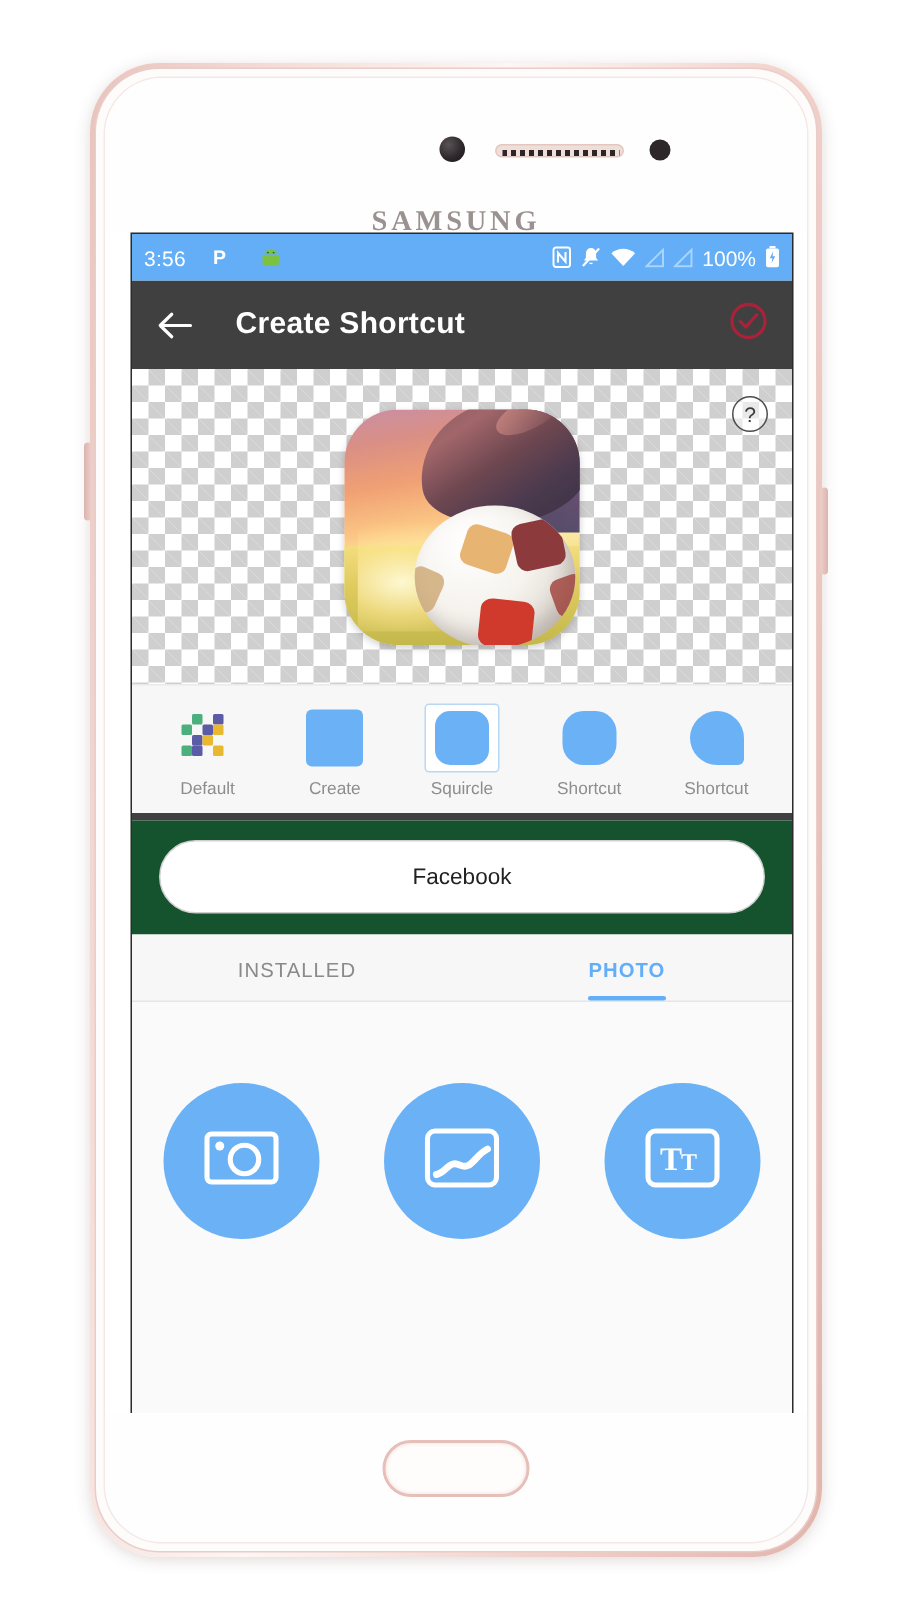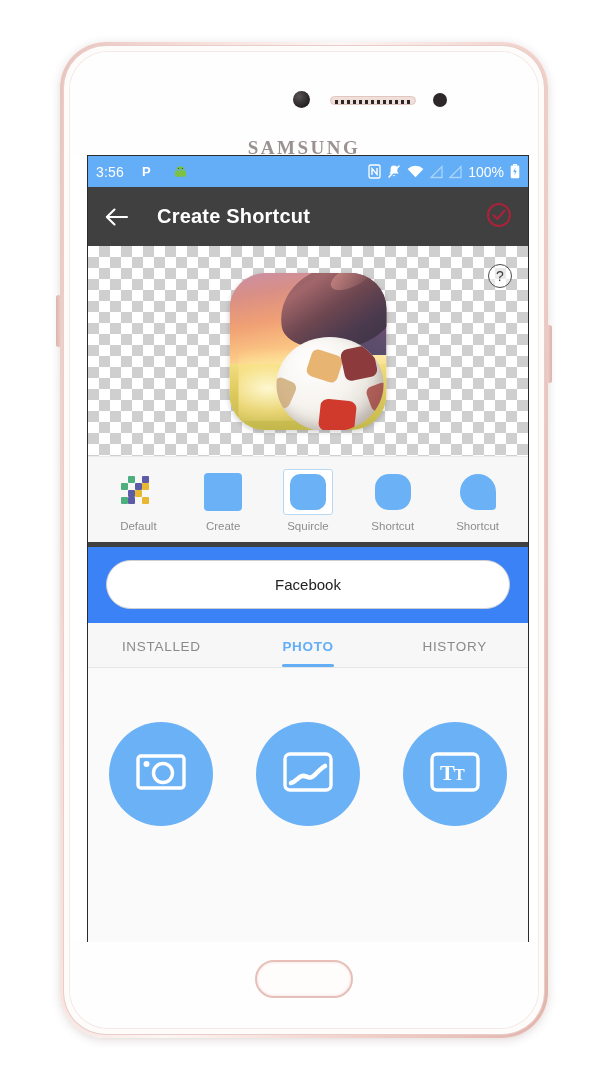--- a/index.html
+++ b/index.html
@@ -248,21 +248,21 @@
   .sw-teardrop { width: 36px; height: 36px; border-radius: 50% 50% 4px 50%; }
   #default-mosaic {
     width: 34px; height: 32px;
     position: relative;
   }
   #default-mosaic i {
     position: absolute; width: 7px; height: 7px; border-radius: 1px;
   }
 
   
-  #name-field-wrap { background: #3b82f6; padding: 13px 18px 14px; }
+  #name-field-wrap { background: #14532d; padding: 13px 18px 14px; }
   #name-input {
     width: 100%; height: 49px;
     border-radius: 26px;
     border: 1px solid #cfcfcf;
     background: #ffffff;
     text-align: center;
     font-family: "Liberation Sans", sans-serif;
     font-size: 15px; color: #222222;
     outline: none;
   }
@@ -483,21 +483,20 @@
 
         </div>
 
         <div id="name-field-wrap">
           <input id="name-input" type="text" value="Facebook" style="">
         </div>
 
         <div id="tab-bar">
           <div class="tab">INSTALLED</div>
           <div class="tab active">PHOTO</div>
-          <div class="tab">HISTORY</div>
         </div>
 
         <div id="source-panel">
           <div class="source-btn">
             <span>
               <svg width="52" height="44" viewBox="0 0 52 44">
                 <rect x="3" y="6" width="46" height="32" rx="3" fill="none" stroke="#ffffff" stroke-width="3.4"></rect>
                 <circle cx="28" cy="23" r="9.5" fill="none" stroke="#ffffff" stroke-width="3.4"></circle>
                 <circle cx="11.5" cy="14" r="3" fill="#ffffff"></circle>
               </svg>

